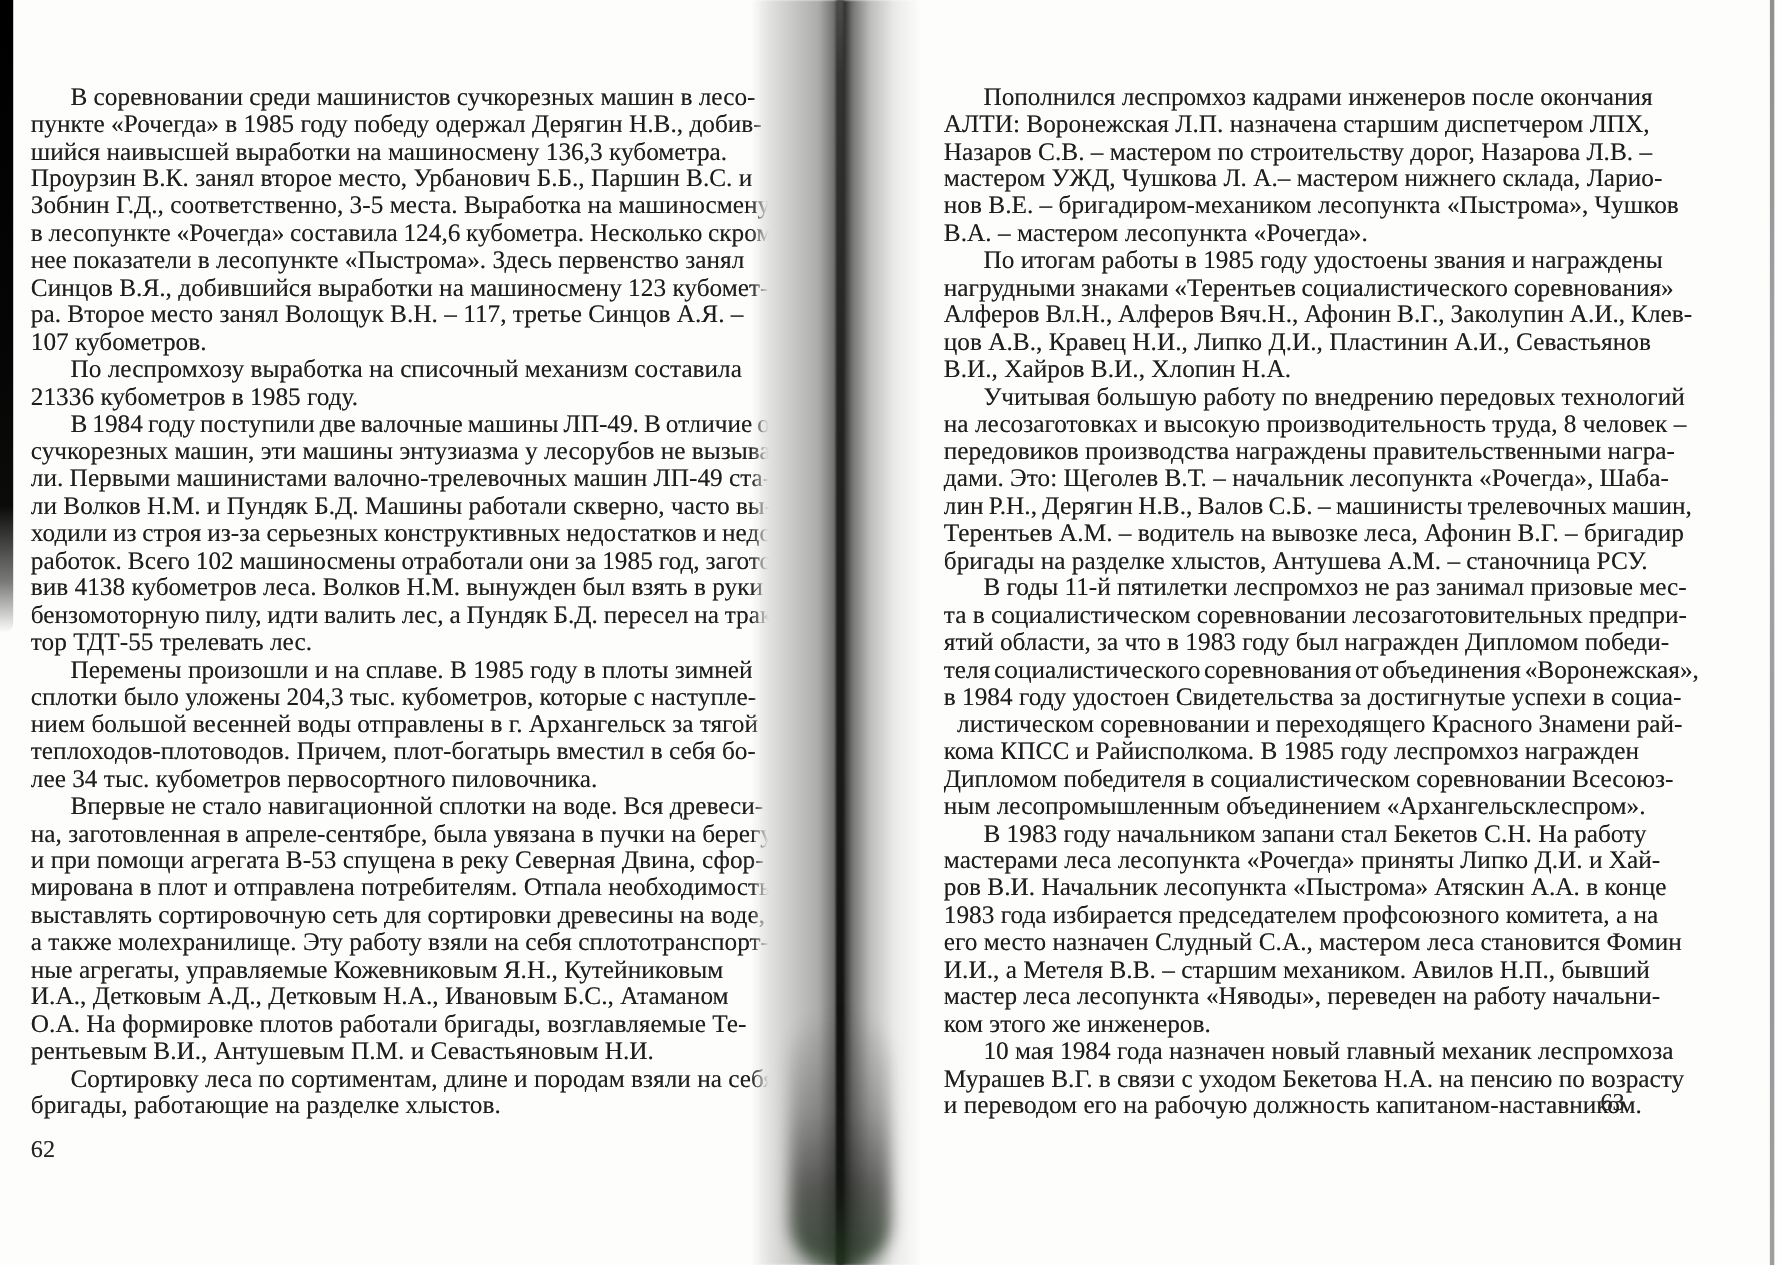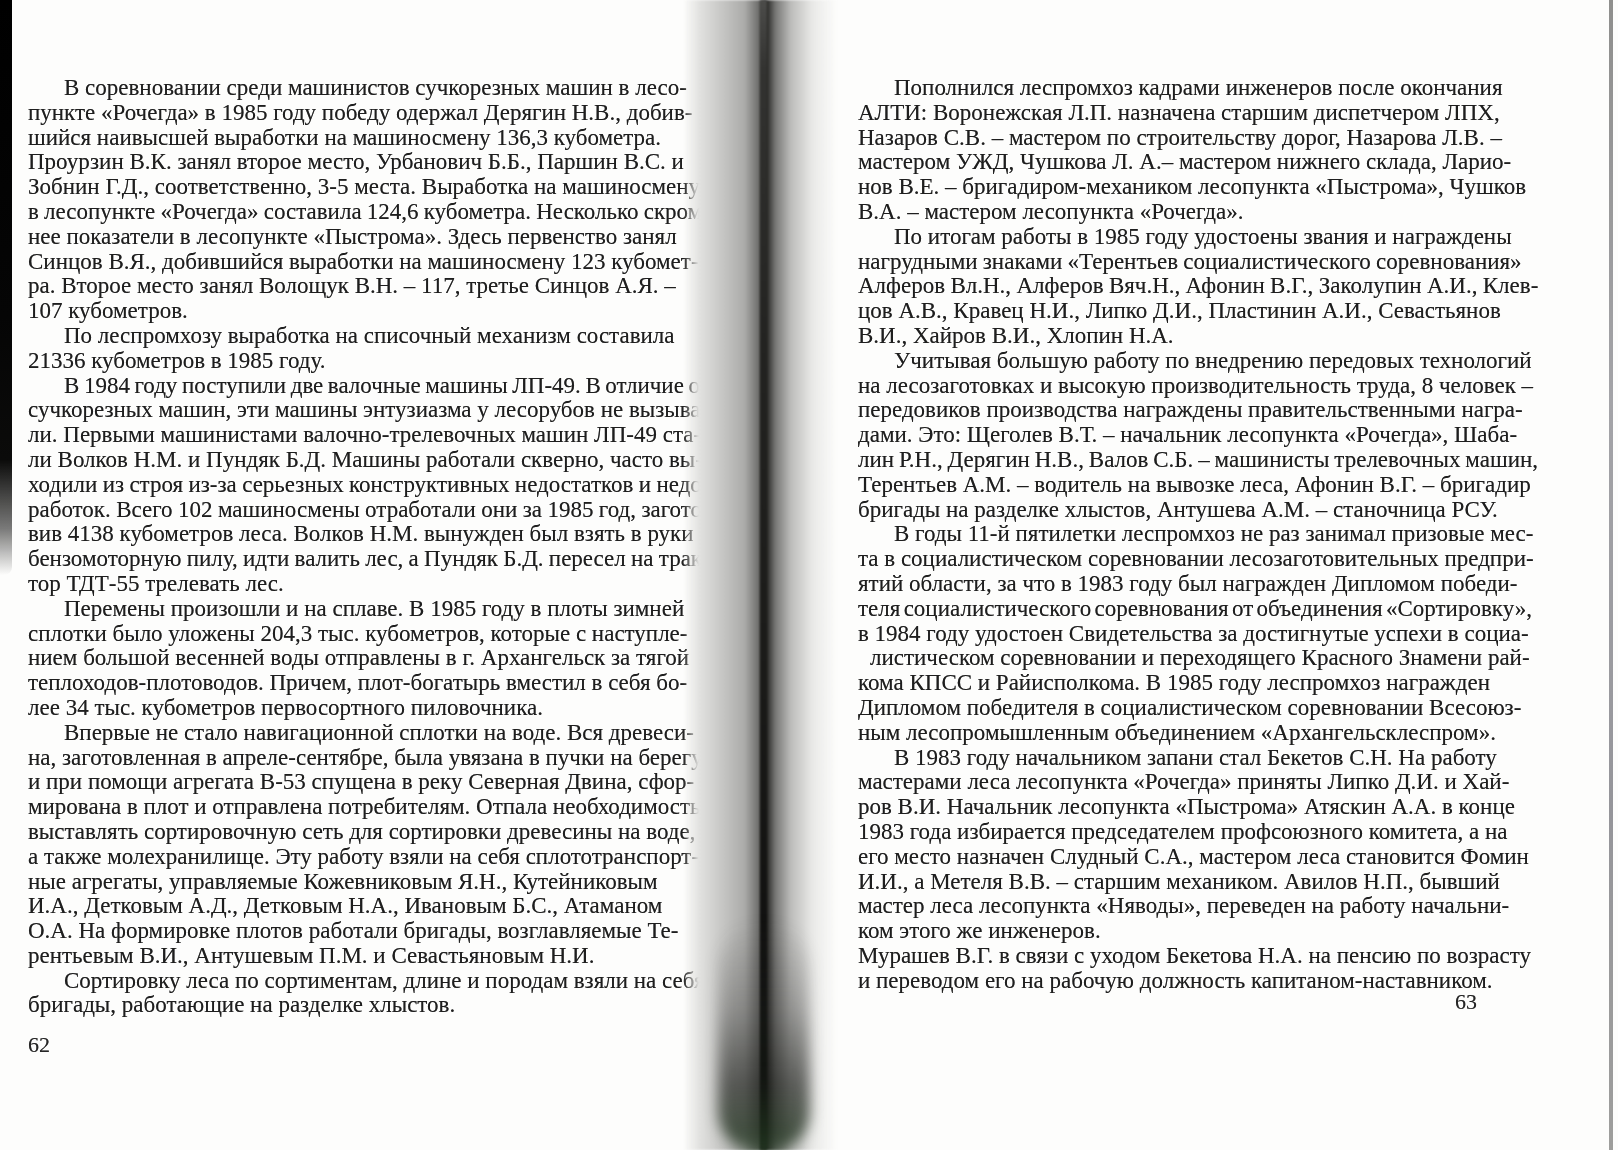--- a/index.html
+++ b/index.html
@@ -141,34 +141,35 @@
       <div class="line indent" style="word-spacing: 0px;">Учитывая большую работу по внедрению передовых технологий</div>
       <div class="line" style="word-spacing: 0px;">на лесозаготовках и высокую производительность труда, 8 человек –</div>
       <div class="line" style="word-spacing: 0px;">передовиков производства награждены правительственными награ-</div>
       <div class="line" style="word-spacing: 0px;">дами. Это: Щеголев В.Т. – начальник лесопункта «Рочегда», Шаба-</div>
       <div class="line" style="word-spacing: -0.89px;">лин Р.Н., Дерягин Н.В., Валов С.Б. – машинисты трелевочных машин,</div>
       <div class="line" style="word-spacing: 0px;">Терентьев А.М. – водитель на вывозке леса, Афонин В.Г. – бригадир</div>
       <div class="line plast">бригады на разделке хлыстов, Антушева А.М. – станочница РСУ.</div>
       <div class="line indent" style="word-spacing: 0px;">В годы 11-й пятилетки леспромхоз не раз занимал призовые мес-</div>
       <div class="line" style="word-spacing: 0px;">та в социалистическом соревновании лесозаготовительных предпри-</div>
       <div class="line" style="word-spacing: 0px;">ятий области, за что в 1983 году был награжден Дипломом победи-</div>
-      <div class="line" style="word-spacing: -2.4px;">теля социалистического соревнования от объединения «Сортировку»,</div>
+      <div class="line" style="word-spacing: -2.4px;">теля социалистического соревнования от объединения «Воронежская»,</div>
       <div class="line" style="word-spacing: 0px;">в 1984 году удостоен Свидетельства за достигнутые успехи в социа-</div>
       <div class="line" style="word-spacing: 0px; margin-left: 12px;">листическом соревновании и переходящего Красного Знамени рай-</div>
       <div class="line" style="word-spacing: 0px;">кома КПСС и Райисполкома. В 1985 году леспромхоз награжден</div>
       <div class="line" style="word-spacing: 0px;">Дипломом победителя в социалистическом соревновании Всесоюз-</div>
       <div class="line plast">ным лесопромышленным объединением «Архангельсклеспром».</div>
       <div class="line indent" style="word-spacing: 0px;">В 1983 году начальником запани стал Бекетов С.Н. На работу</div>
       <div class="line" style="word-spacing: 0px;">мастерами леса лесопункта «Рочегда» приняты Липко Д.И. и Хай-</div>
       <div class="line" style="word-spacing: 0px;">ров В.И. Начальник лесопункта «Пыстрома» Атяскин А.А. в конце</div>
       <div class="line" style="word-spacing: 0px;">1983 года избирается председателем профсоюзного комитета, а на</div>
       <div class="line" style="word-spacing: 0px;">его место назначен Слудный С.А., мастером леса становится Фомин</div>
       <div class="line" style="word-spacing: 0px;">И.И., а Метеля В.В. – старшим механиком. Авилов Н.П., бывший</div>
       <div class="line" style="word-spacing: 0px;">мастер леса лесопункта «Няводы», переведен на работу начальни-</div>
       <div class="line plast">ком этого же инженеров.</div>
+      <div class="line indent" style="word-spacing: 0px;">10 мая 1984 года назначен новый главный механик леспромхоза</div>
       <div class="line" style="word-spacing: 0px;">Мурашев В.Г. в связи с уходом Бекетова Н.А. на пенсию по возрасту</div>
       <div class="line plast">и переводом его на рабочую должность капитаном-наставником.</div>
     </div>
 
   <div class="pagenum" id="pagenum-left">62</div>
 
   <div class="pagenum" id="pagenum-right">63</div>
 
   <div class="gutter"></div>
   <div class="gutter-core"></div>

